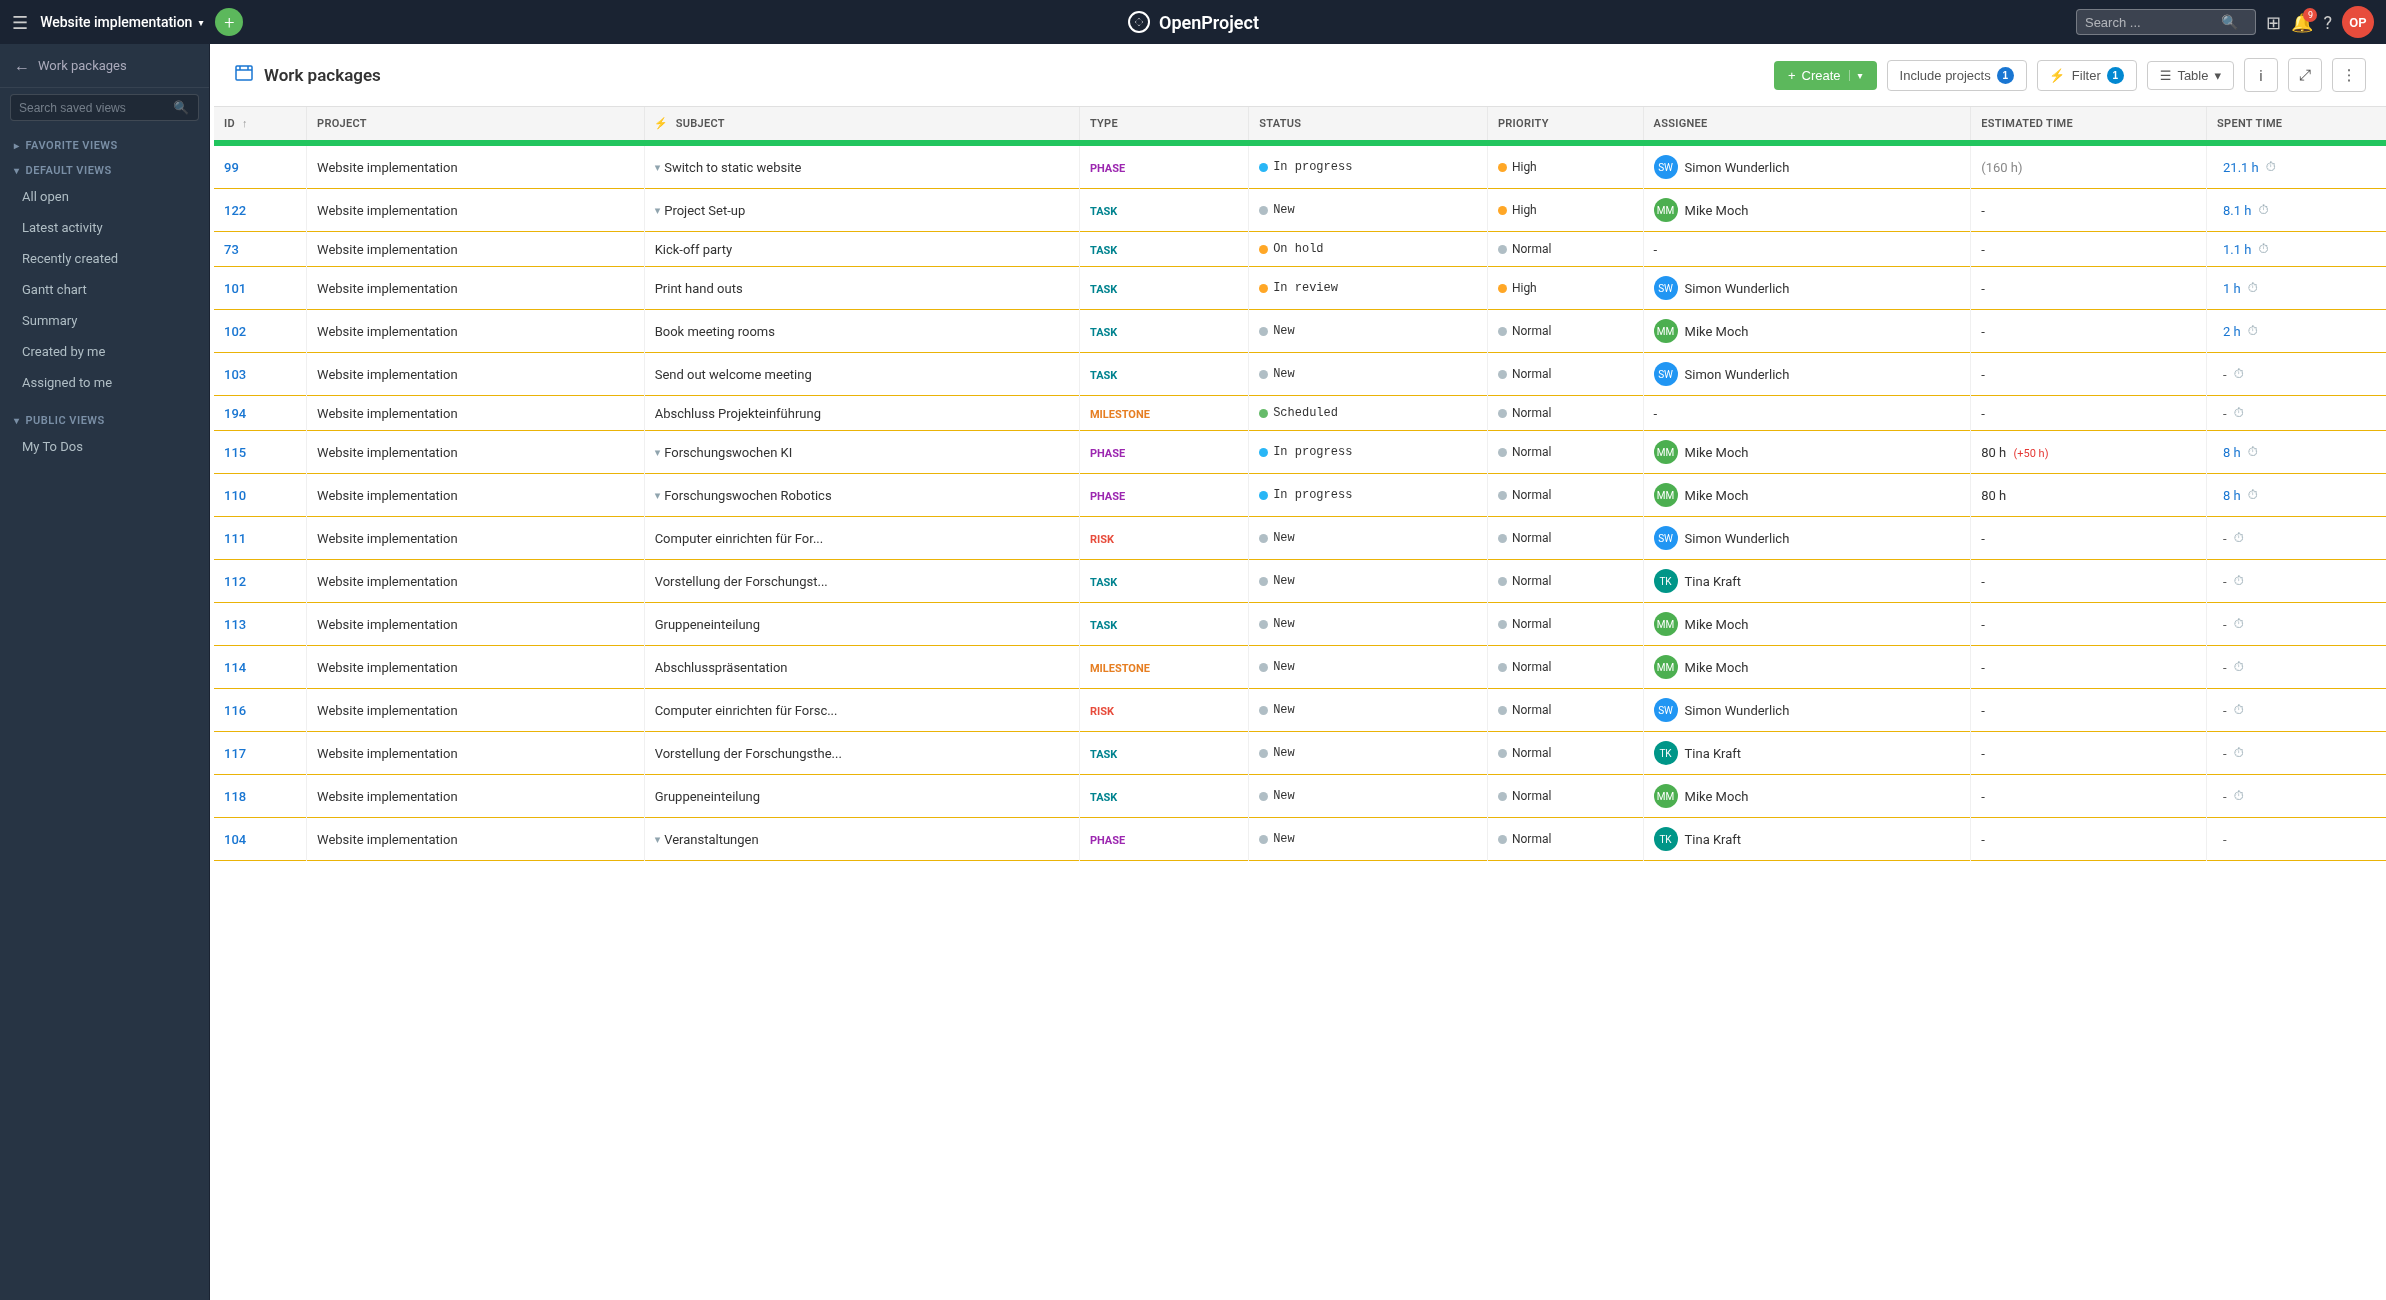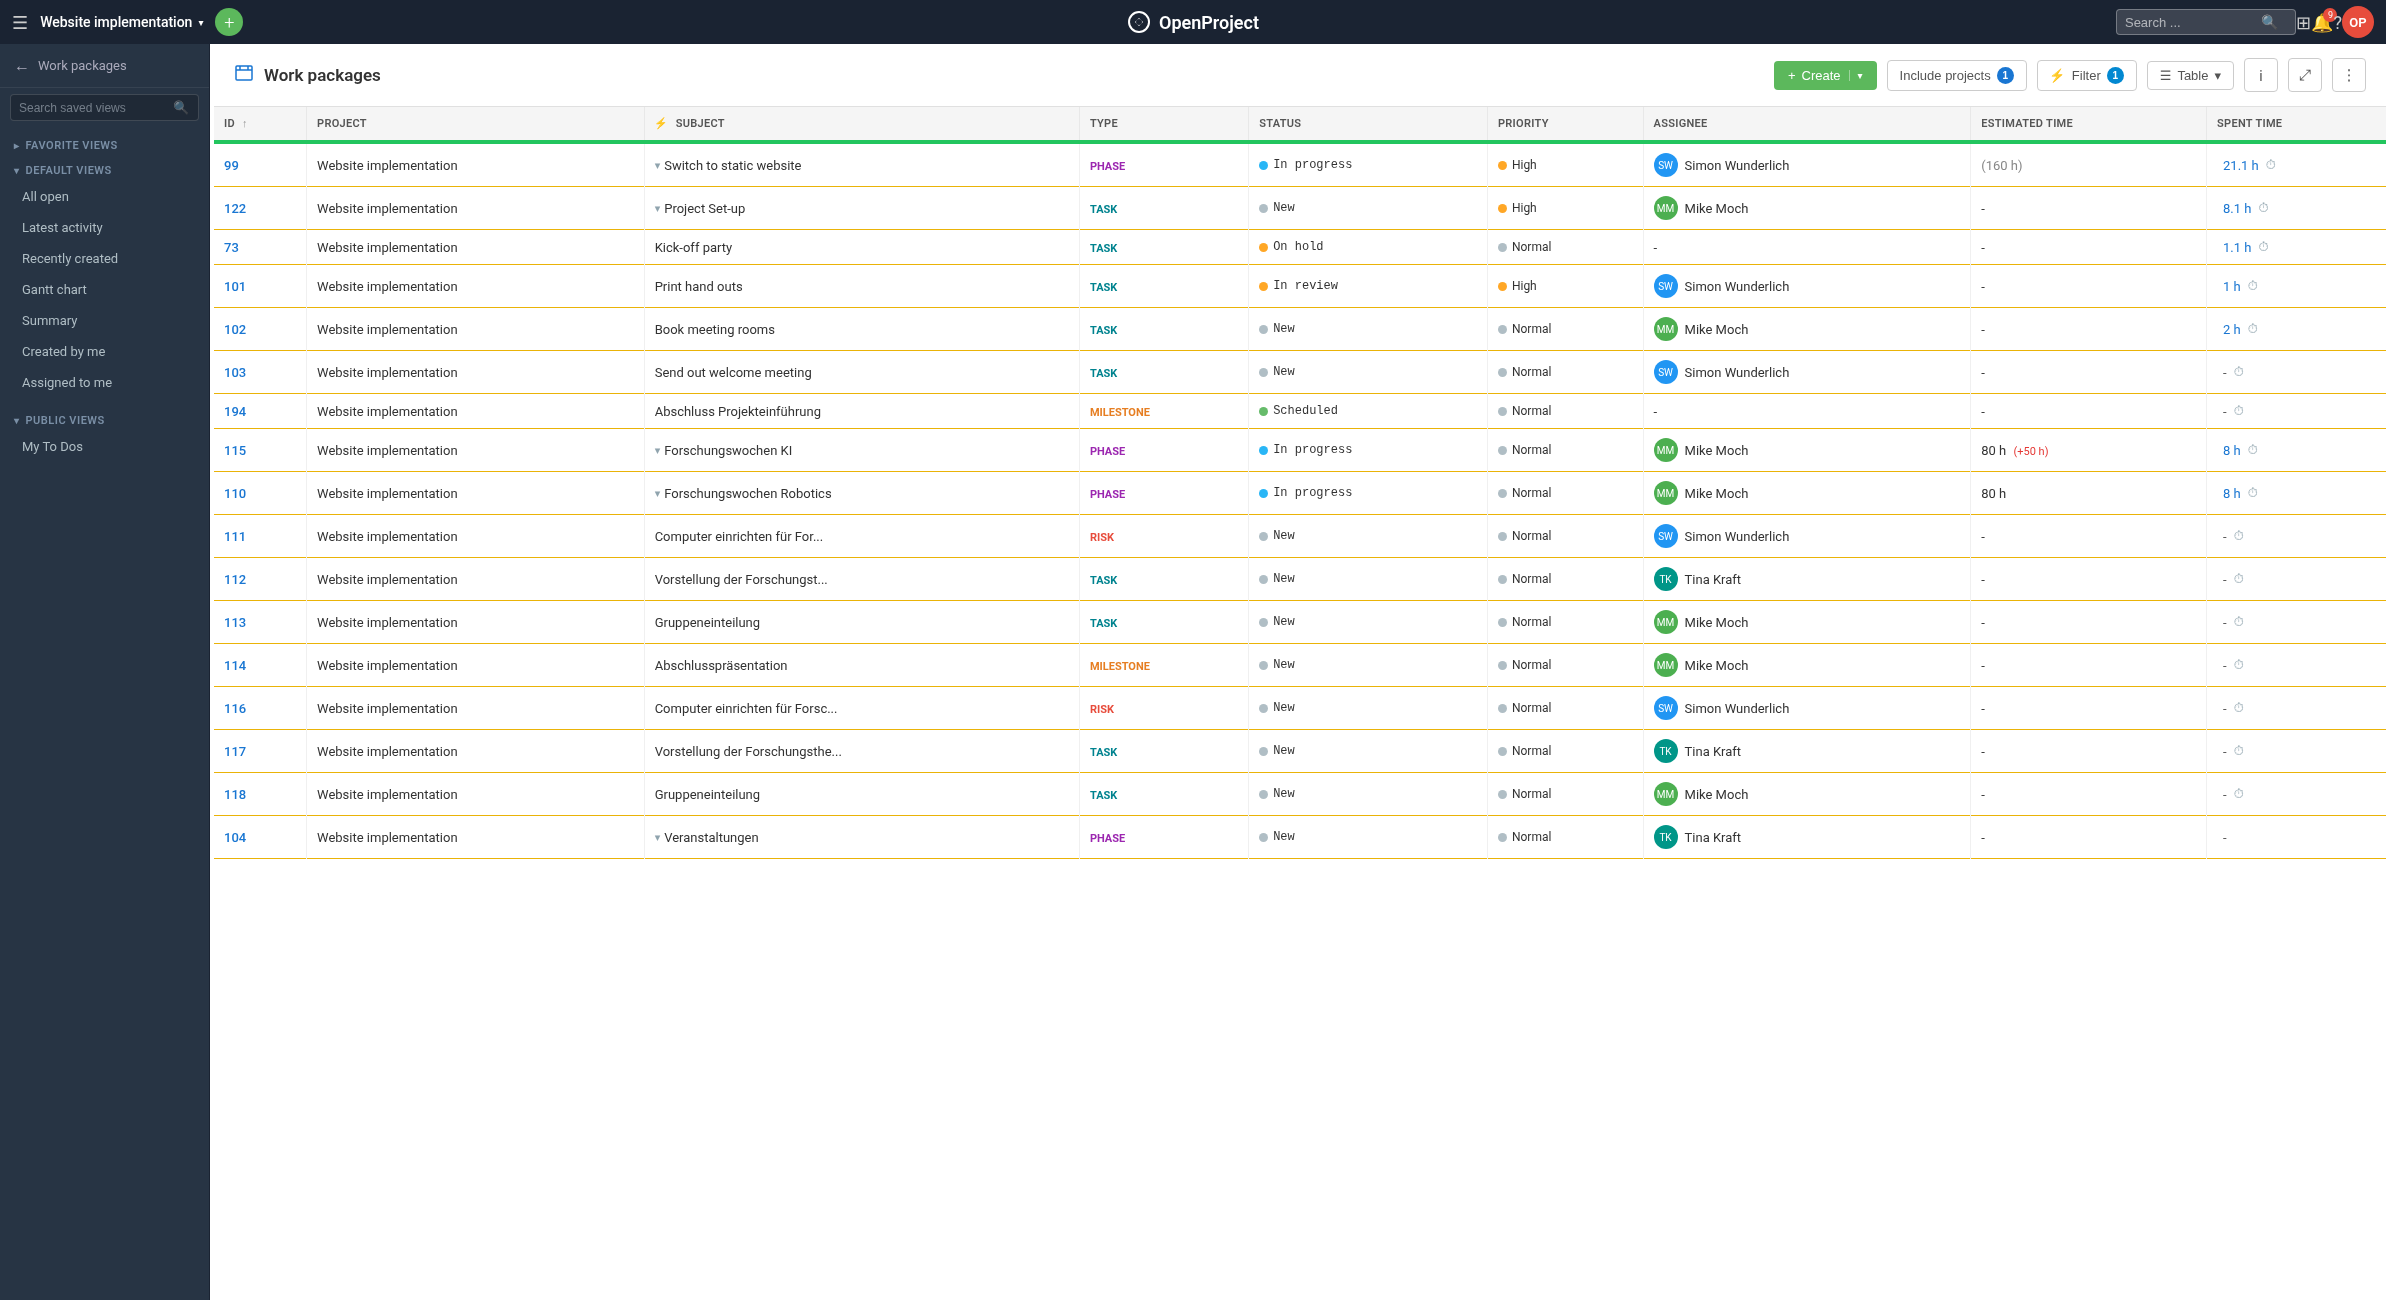--- a/index.html
+++ b/index.html
@@ -9,21 +9,21 @@
     .navbar {
       display: flex; align-items: center; background: #1a2332; color: #fff; height: 44px; padding: 0 12px; gap: 12px; position: relative; z-index: 100;
     }
     .navbar-menu-icon { font-size: 18px; cursor: pointer; color: #ccc; }
     .navbar-project { display: flex; align-items: center; gap: 6px; font-size: 14px; font-weight: 500; cursor: pointer; }
     .navbar-project .arrow { font-size: 10px; }
     .navbar-add-btn {
       width: 28px; height: 28px; background: #5cb85c; border-radius: 50%; display: flex; align-items: center; justify-content: center; cursor: pointer; font-size: 18px; font-weight: 300; color: #fff;
     }
     .navbar-logo { position: absolute; left: 50%; transform: translateX(-50%); display: flex; align-items: center; gap: 8px; font-size: 18px; font-weight: 600; color: #fff; }
-    .navbar-right { margin-left: auto; display: flex; align-items: center; }
+    .navbar-right { margin-left: auto; display: flex; align-items: center; gap: 10px; }
     .search-box {
       display: flex; align-items: center; background: rgba(255,255,255,0.15); border: 1px solid rgba(255,255,255,0.3); border-radius: 4px; padding: 4px 8px; gap: 6px; width: 180px;
     }
     .search-box input { background: transparent; border: none; outline: none; color: #fff; font-size: 13px; width: 130px; }
     .search-box input::placeholder { color: rgba(255,255,255,0.6); }
     .search-box .search-icon-nav { color: rgba(255,255,255,0.7); font-size: 14px; }
     .navbar-icon-btn { color: #ccc; font-size: 18px; cursor: pointer; position: relative; }
     .notification-badge { position: absolute; top: -4px; right: -4px; background: #e74c3c; color: #fff; font-size: 9px; border-radius: 50%; width: 14px; height: 14px; display: flex; align-items: center; justify-content: center; }
     .avatar { width: 32px; height: 32px; background: #e74c3c; border-radius: 50%; display: flex; align-items: center; justify-content: center; font-size: 13px; font-weight: 600; color: #fff; cursor: pointer; }
 
@@ -63,21 +63,21 @@
     .btn-create { display: flex; align-items: center; gap: 6px; background: #5cb85c; color: #fff; border: none; border-radius: 4px; padding: 7px 14px; font-size: 13px; font-weight: 500; cursor: pointer; }
     .btn-create .dropdown-arrow { font-size: 10px; border-left: 1px solid rgba(255,255,255,0.4); padding-left: 8px; margin-left: 2px; }
     .btn-outline { display: flex; align-items: center; gap: 6px; background: #fff; color: #555; border: 1px solid #ccc; border-radius: 4px; padding: 6px 12px; font-size: 13px; cursor: pointer; }
     .btn-icon { display: flex; align-items: center; justify-content: center; background: #fff; color: #555; border: 1px solid #ccc; border-radius: 4px; width: 34px; height: 34px; font-size: 15px; cursor: pointer; }
     .badge { display: inline-flex; align-items: center; justify-content: center; background: #1976d2; color: #fff; border-radius: 50%; width: 17px; height: 17px; font-size: 10px; font-weight: 700; }
     .filter-badge { background: #0288d1; }
 
     
     .table-container { flex: 1; overflow: auto; }
     table { width: 100%; border-collapse: collapse; font-size: 13px; }
-    thead tr { background: #f5f5f5; border-bottom: 4px solid #22c55e; }
+    thead tr { background: #f5f5f5; border-bottom: 6px solid #22c55e; }
     thead th { padding: 10px 10px; text-align: left; font-weight: 600; font-size: 11px; color: #555; text-transform: uppercase; letter-spacing: 0.3px; white-space: nowrap; border-right: 1px solid #e8e8e8; cursor: pointer; user-select: none; }
     thead th:last-child { border-right: none; }
     tbody tr { border-bottom: 1px solid #eab308; }
     tbody td { padding: 9px 10px; color: #333; white-space: nowrap; border-right: 1px solid #f0f0f0; }
     tbody td:last-child { border-right: none; padding-left: 16px; }
     .id-link { color: #1976d2; text-decoration: none; font-weight: 500; }
     .type-badge { font-size: 11px; font-weight: 700; margin-top: 19px; }
     .type-phase { color: #9c27b0; }
     .type-task { color: #00838f; }
     .type-milestone { color: #e67e22; }

